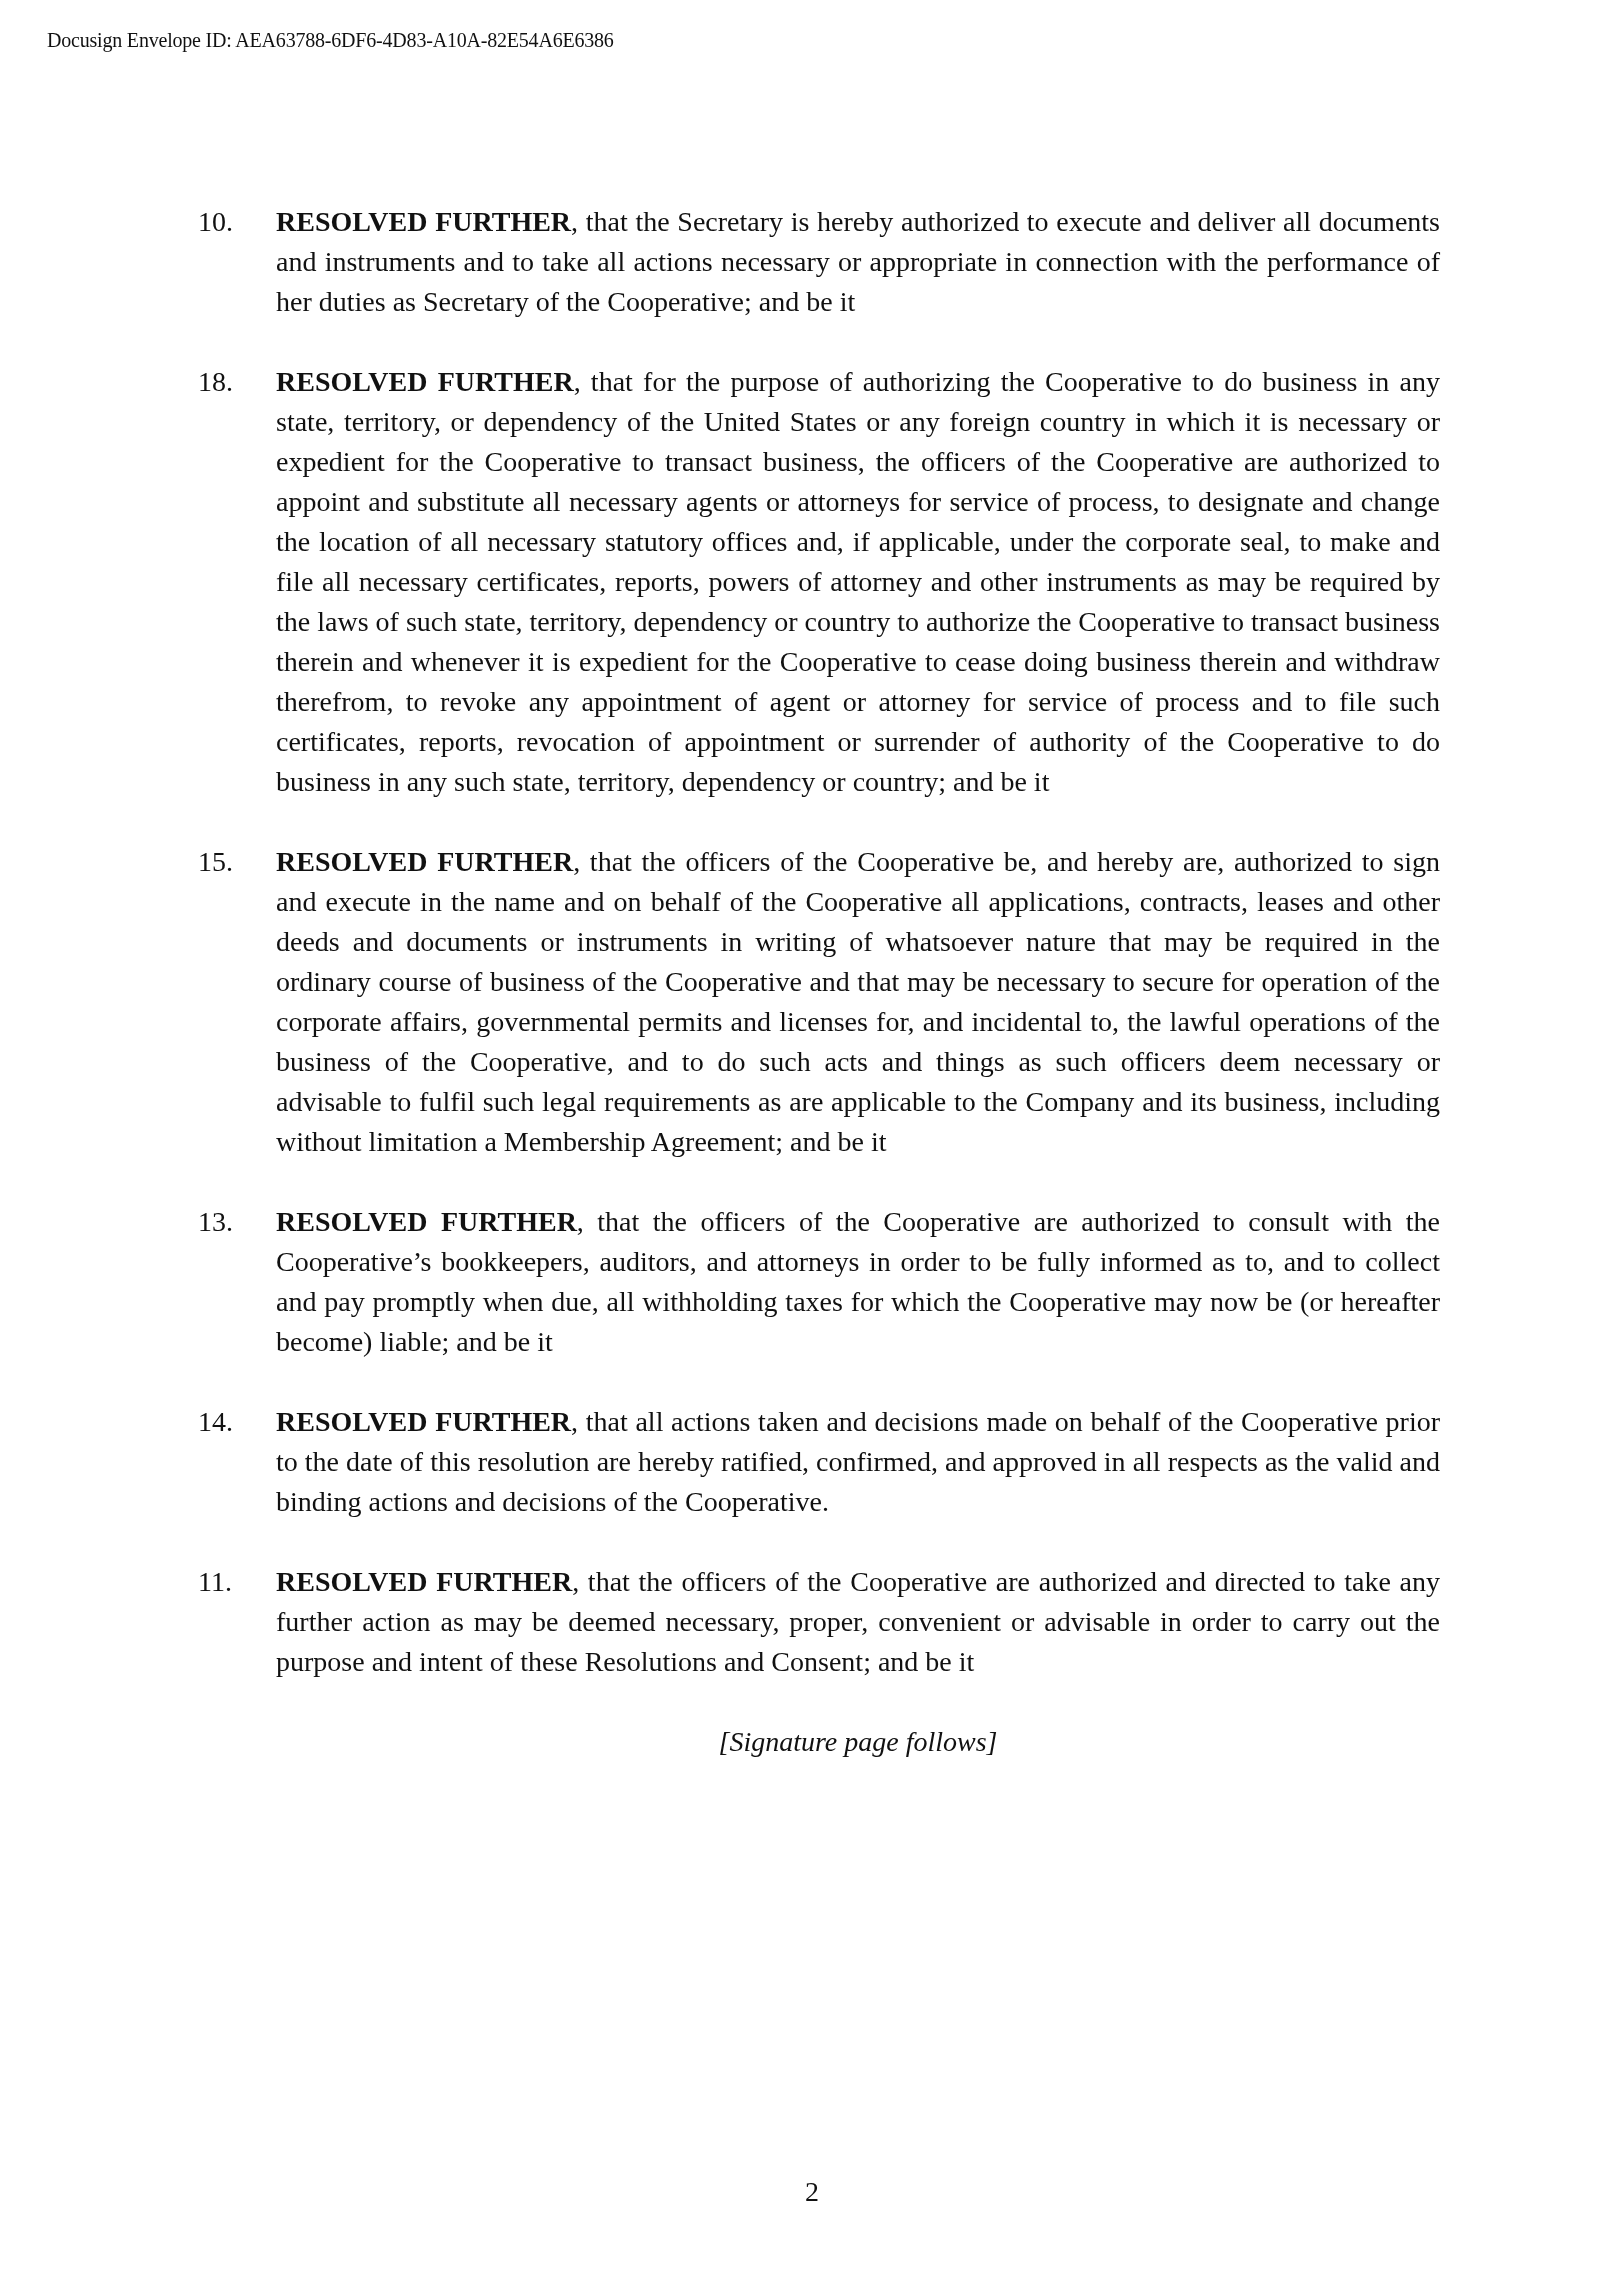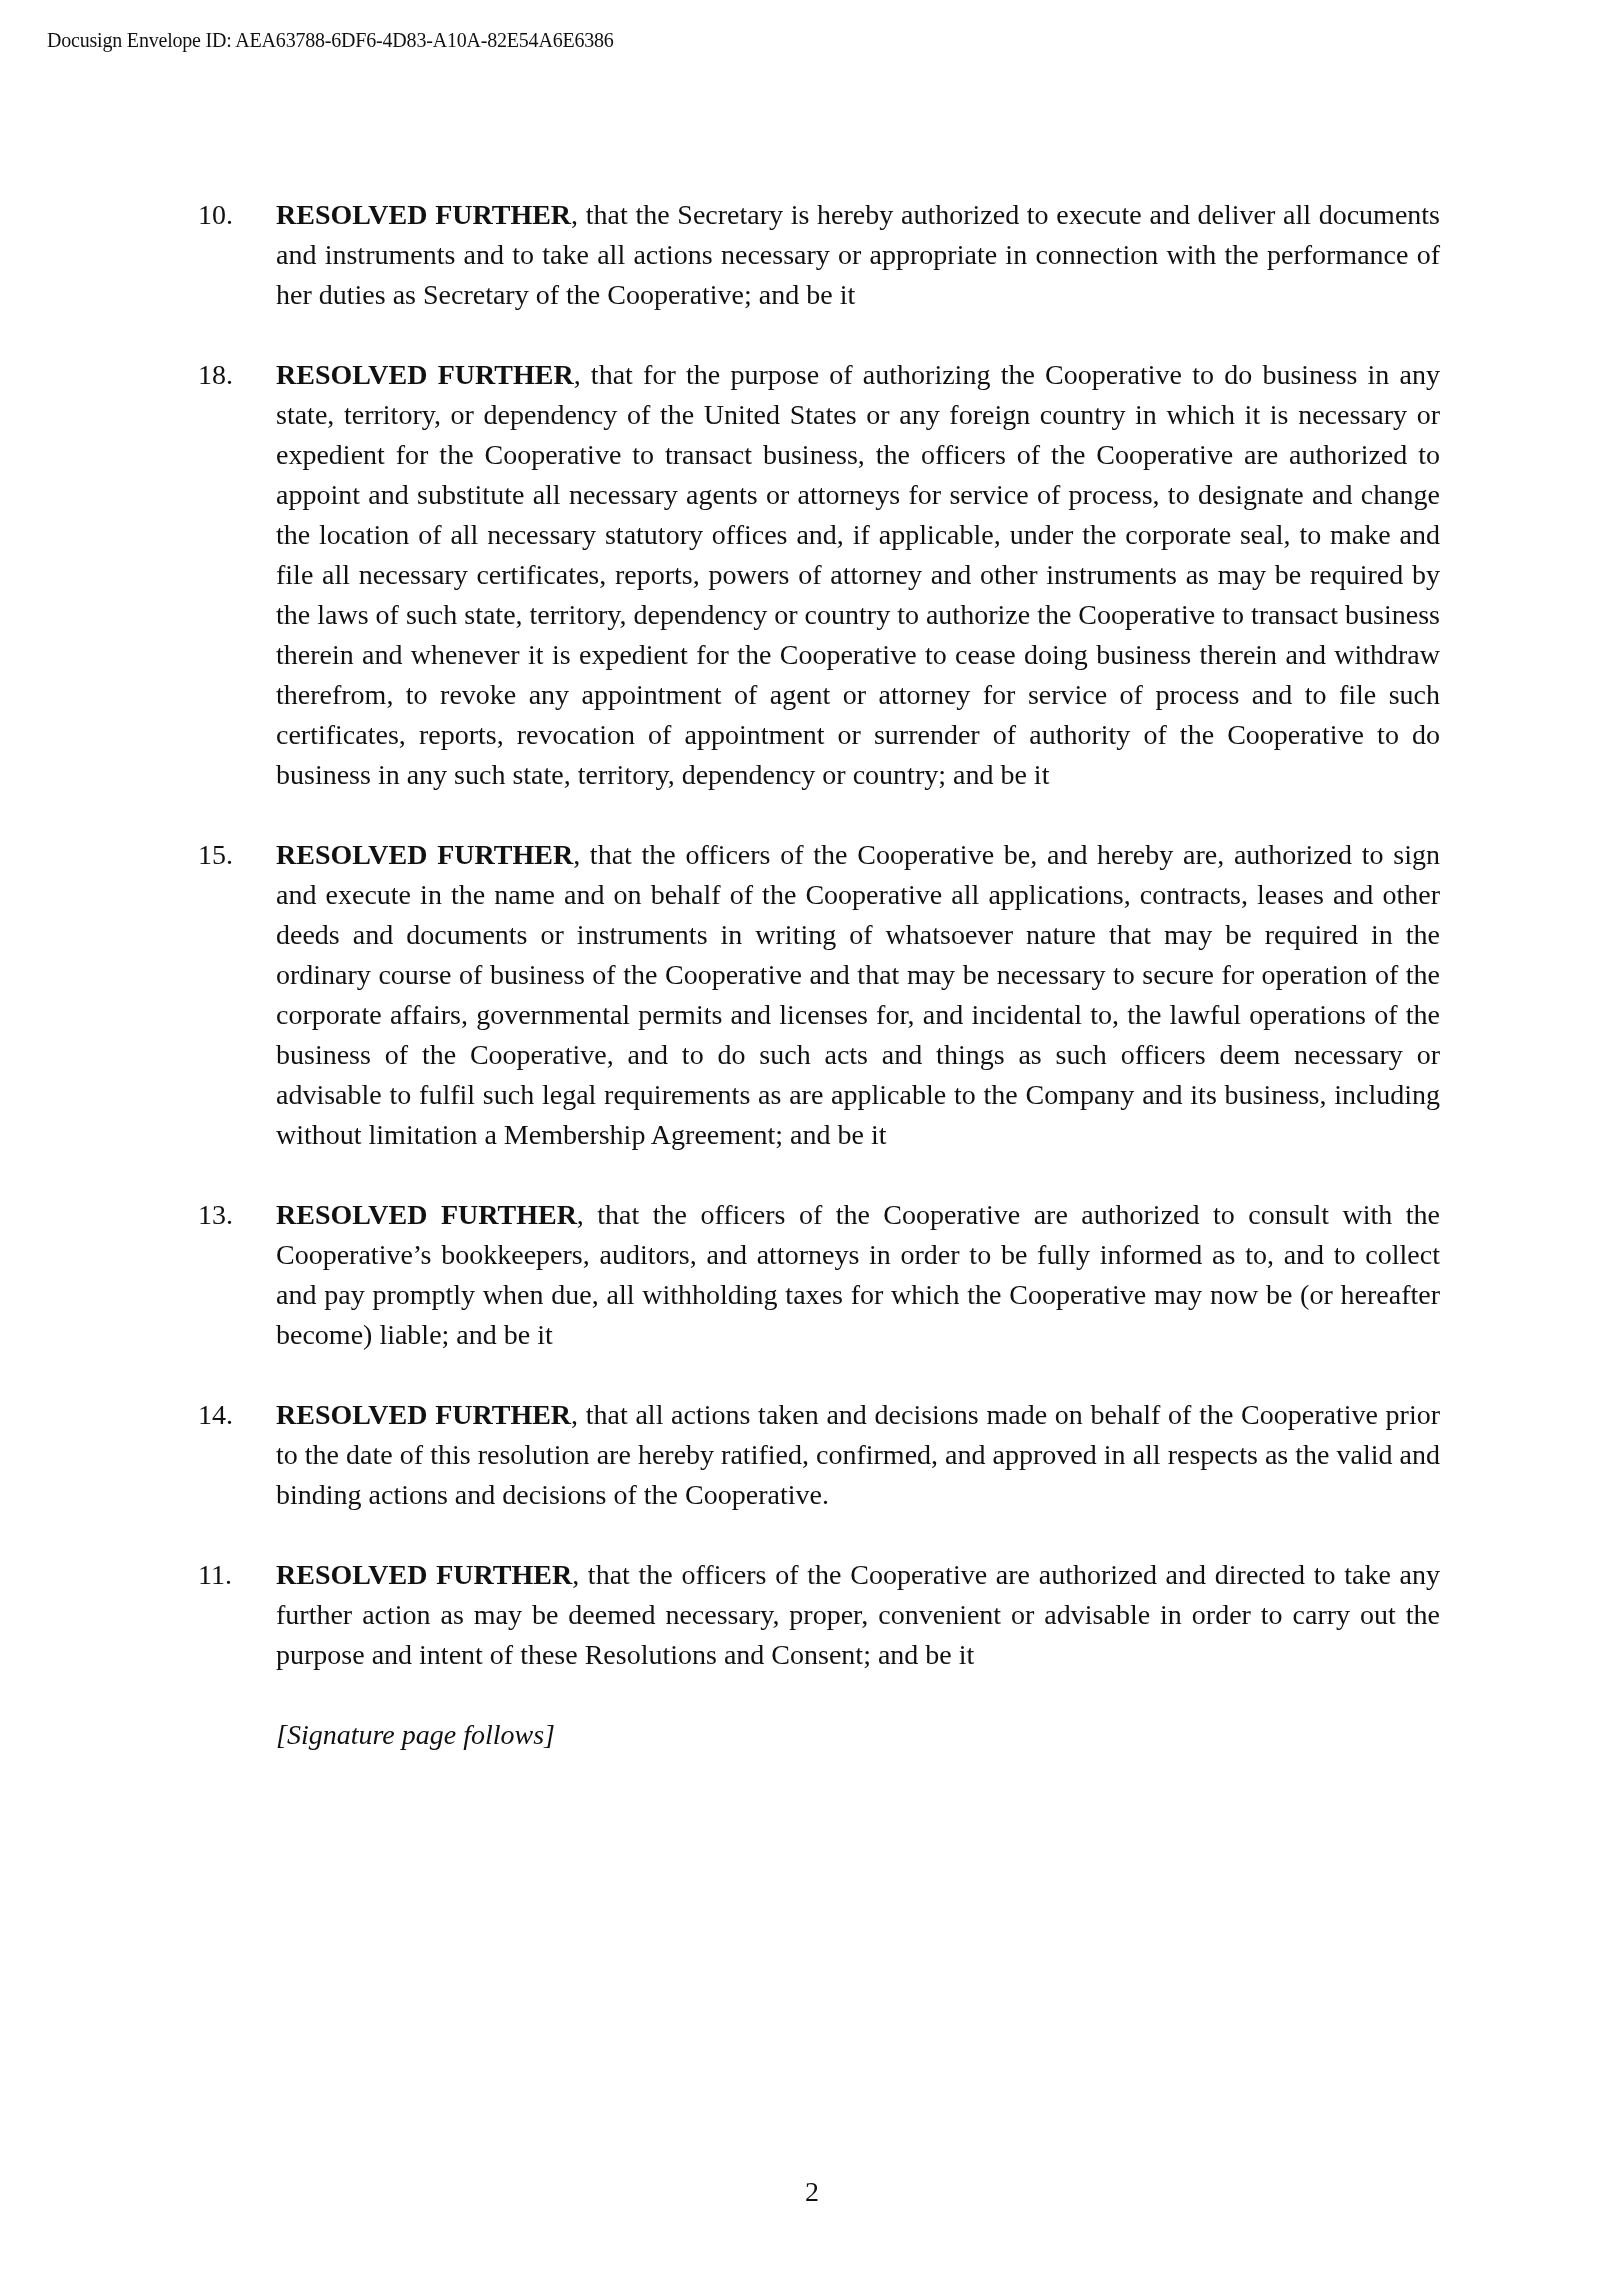--- a/index.html
+++ b/index.html
@@ -3,29 +3,29 @@
 <meta charset="utf-8">
 <style>
   html, body { margin: 0; padding: 0; background: #ffffff; }
   body { width: 1624px; height: 2295px; position: relative; overflow: hidden; }
   .envelope {
     position: absolute; left: 47px; top: 29px;
     font-family: Liberation Serif, serif; font-size: 20px; color: #111;
     letter-spacing: -0.2px;
   }
   .content {
-    position: absolute; left: 198px; top: 195px; width: 1242px;
+    position: absolute; left: 198px; top: 202px; width: 1242px;
     font-family: "Liberation Serif", serif; font-size: 28px; line-height: 40px; color: #111;
   }
   .item { display: flex; margin-bottom: 40px; }
   .num { width: 78px; flex: 0 0 78px; }
   .body { flex: 1; text-align: justify; }
   .body b { font-weight: bold; }
   .sigfollows {
-    font-style: italic; margin-top: 14px;
+    text-align: center; font-style: italic; margin-top: 14px;
     padding-left: 78px; box-sizing: border-box;
   }
   .pagenum {
     position: absolute; left: 0; width: 1624px; top: 2176px; text-align: center;
     font-family: "Liberation Serif", serif; font-size: 28px; color: #111;
   }
 </style>
 </head>
 <body>
 

